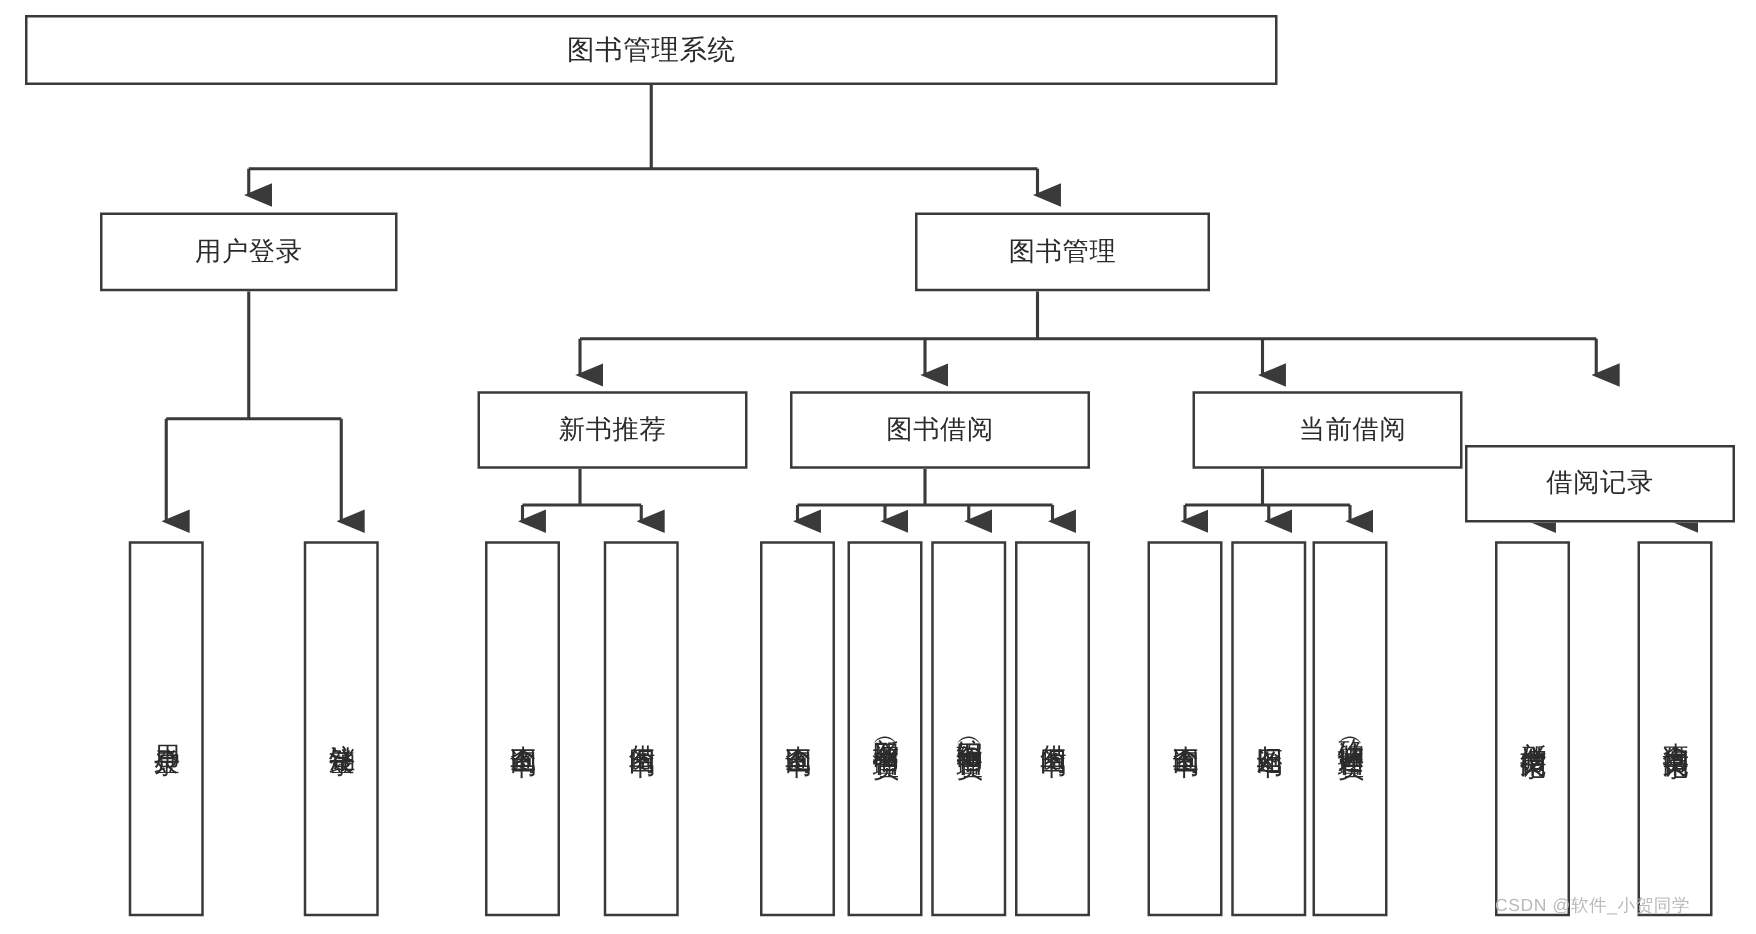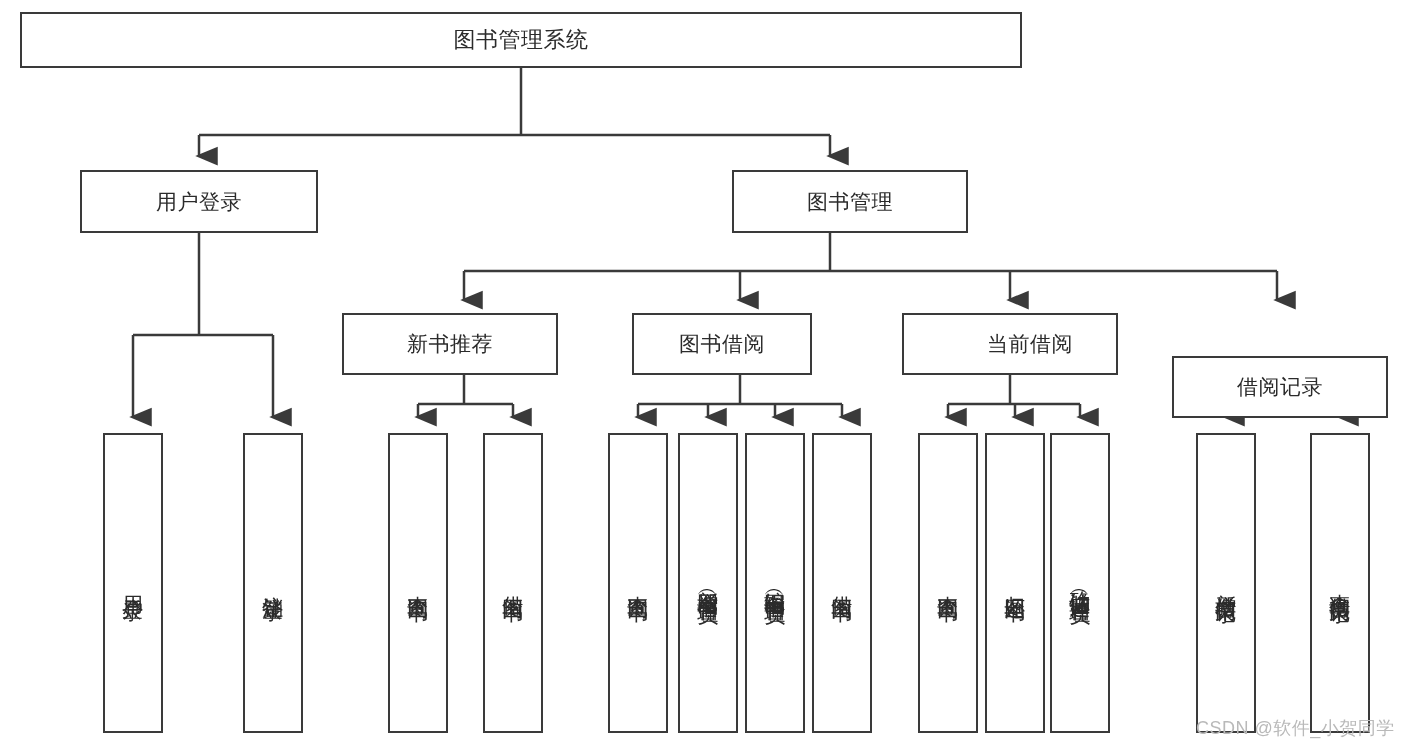--- a/index.html
+++ b/index.html
@@ -49,21 +49,21 @@
     writing-mode: vertical-rl;
     text-orientation: upright;
     font-size: 21px;
     letter-spacing: 2px;
     max-height: 100%;
   }
   .node.root .lbl { font-size: 22px; }
   .watermark {
     position: absolute;
     color: #b9b9b9;
-    font-size: 18px;
+    font-size: 14px;
     white-space: nowrap;
     letter-spacing: 0.5px;
   }
 </style>
 </head>
 <body>
 
 <div id="canvas">
 
   <svg id="wires" viewBox="0 0 1405 747" xmlns="http://www.w3.org/2000/svg">
@@ -120,27 +120,27 @@
     <span class="lbl">图书管理系统</span>
   </div>
 
   <div class="node horiz" style="left:80px; top:170px; width:238px; height:63px;">
     <span class="lbl">用户登录</span>
   </div>
   <div class="node horiz" style="left:732px; top:170px; width:236px; height:63px;">
     <span class="lbl">图书管理</span>
   </div>
 
-  <div class="node horiz" style="left:342px; top:313px; width:216px; height:62px;">
+  <div class="node horiz" style="left:382px; top:313px; width:216px; height:62px;">
     <span class="lbl">新书推荐</span>
   </div>
-  <div class="node horiz" style="left:632px; top:313px; width:180px; height:62px;">
+  <div class="node horiz" style="left:632px; top:313px; width:240px; height:62px;">
     <span class="lbl">图书借阅</span>
   </div>
-  <div class="node horiz" style="left:902px; top:313px; width:216px; height:62px;padding-left:40px;">
+  <div class="node horiz" style="left:954px; top:313px; width:216px; height:62px;padding-left:40px;">
     <span class="lbl">当前借阅</span>
   </div>
   <div class="node horiz" style="left:1172px; top:313px; width:216px; height:62px;margin-top:43px;">
     <span class="lbl">借阅记录</span>
   </div>
 
   <div class="node vert" style="left:103px; top:433px; width:60px; height:300px;">
     <span class="lbl">用户登录</span>
   </div>
   <div class="node vert" style="left:243px; top:433px; width:60px; height:300px;">

